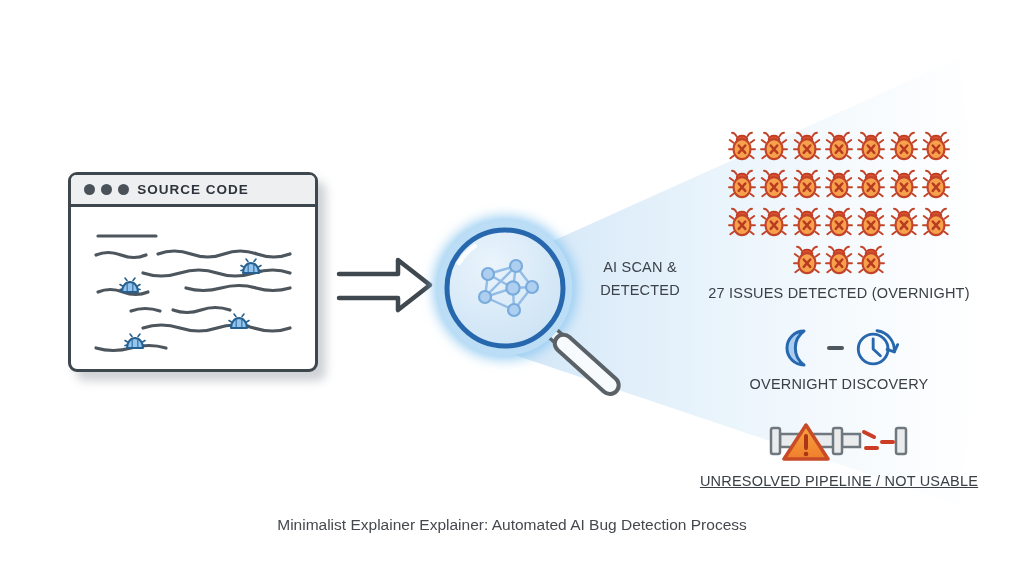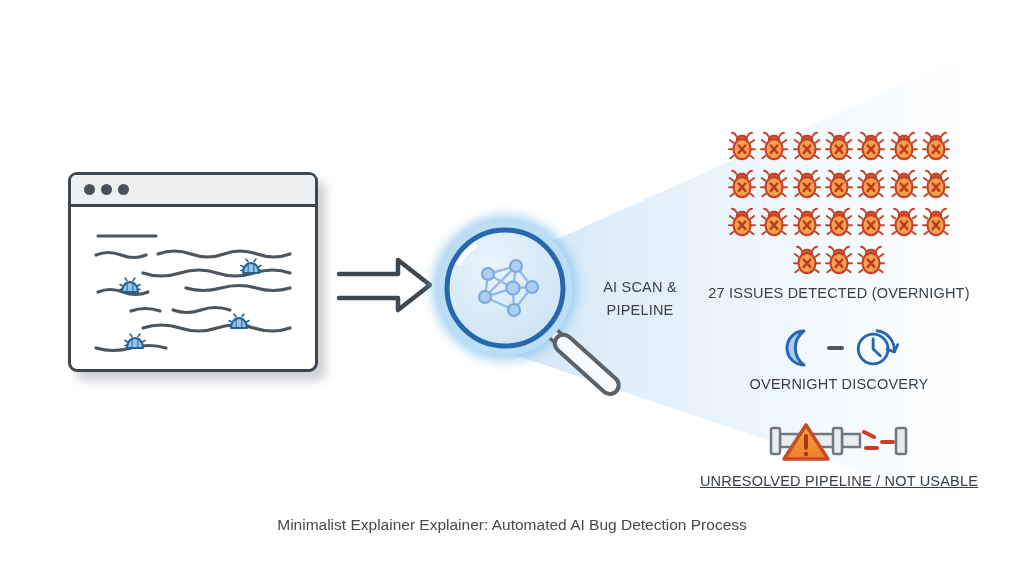--- a/index.html
+++ b/index.html
@@ -23,21 +23,21 @@
   }
   .dots{position:absolute;left:13px;top:0;bottom:0;display:flex;align-items:center;gap:6px;}
   .dot{width:11px;height:11px;border-radius:50%;background:#4a5158;}
   .src-title{
     flex:1;text-align:center;font-size:13.5px;font-weight:bold;letter-spacing:1px;color:#2e343b;
   }
   .src-body{position:relative;width:244px;height:165px;}
 
   
   .scan-label{
-    position:absolute;left:592px;top:276px;width:96px;z-index:2;text-align:center;
+    position:absolute;left:592px;top:256px;width:96px;z-index:2;text-align:center;
     font-size:14.5px;line-height:22.5px;color:#3c4249;letter-spacing:.2px;
   }
 
   
   .results{
     position:absolute;left:703px;top:130px;width:272px;z-index:2;
     display:flex;flex-direction:column;align-items:center;
   }
   .bug-grid{
     width:254px;display:flex;flex-wrap:wrap;column-gap:4.3px;row-gap:7px;justify-content:center;
@@ -112,20 +112,21 @@
     </g>
   </svg>
 
   <div class="src-window">
     <div class="src-header">
       <div class="dots">
         <span class="dot"></span>
         <span class="dot"></span>
         <span class="dot"></span>
       </div>
+      <span class="src-title">SOURCE CODE</span>
     </div>
     <div class="src-body">
       <svg width="244" height="165" viewBox="0 0 244 165">
         <g fill="none" stroke="#4D555D" stroke-width="3.2" stroke-linecap="round">
           <path d="M27,29 H85"></path>
           <path d="M25,48 q12,-5 25,0 t25,0"></path>
           <path d="M87,47 q16,-6 33,0 t33,0 t33,0 t33,0"></path>
           <path d="M72,66 q18,6 37,0 t37,0 t37,0 t36,0"></path>
           <path d="M27,85 q12,-5 25,0 t25,0"></path>
           <path d="M115,81 q17,5 35,0 t35,0 t34,0"></path>
@@ -156,21 +157,21 @@
             <path d="M3,15 A8,10 0 0 1 19,15 Z" fill="#92C5EF" stroke="#27608F" stroke-width="2" stroke-linejoin="round"></path>
             <path d="M8.2,7 V14 M13.8,7 V14" stroke="#27608F" stroke-width="1.4" opacity="0.7"></path>
           </g>
         </g>
       </svg>
     </div>
   </div>
 
   <div class="scan-label">
     <div>AI SCAN &amp;</div>
-    <div>PIPELINE</div>
+    <div>DETECTED</div>
   </div>
 
   <div class="results">
 
     <div class="bug-grid">
   <svg width="28" height="31" viewBox="0 0 30 34">
     <path d="M9,7 Q7,3 4,3 M21,7 Q23,3 26,3" fill="none" stroke="#C2452A" stroke-width="2" stroke-linecap="round"></path>
     <path d="M5.7,14 L1.6,11 M5,21 L0.8,21 M6.2,28 L2.2,31 M24.3,14 L28.4,11 M25,21 L29.2,21 M23.8,28 L27.8,31" fill="none" stroke="#C2452A" stroke-width="2.2" stroke-linecap="round"></path>
     <ellipse cx="15" cy="10.5" rx="5.8" ry="4.4" fill="#DC5130" stroke="#BF3D24" stroke-width="2"></ellipse>
     <ellipse cx="15" cy="21" rx="9.3" ry="11" fill="#F7A14C" stroke="#C2452A" stroke-width="2.4"></ellipse>

